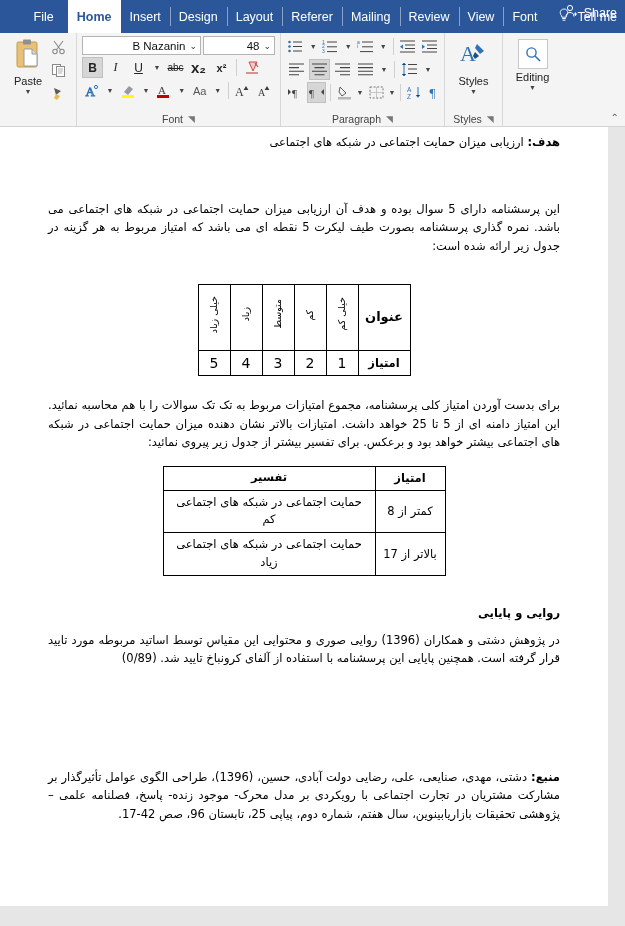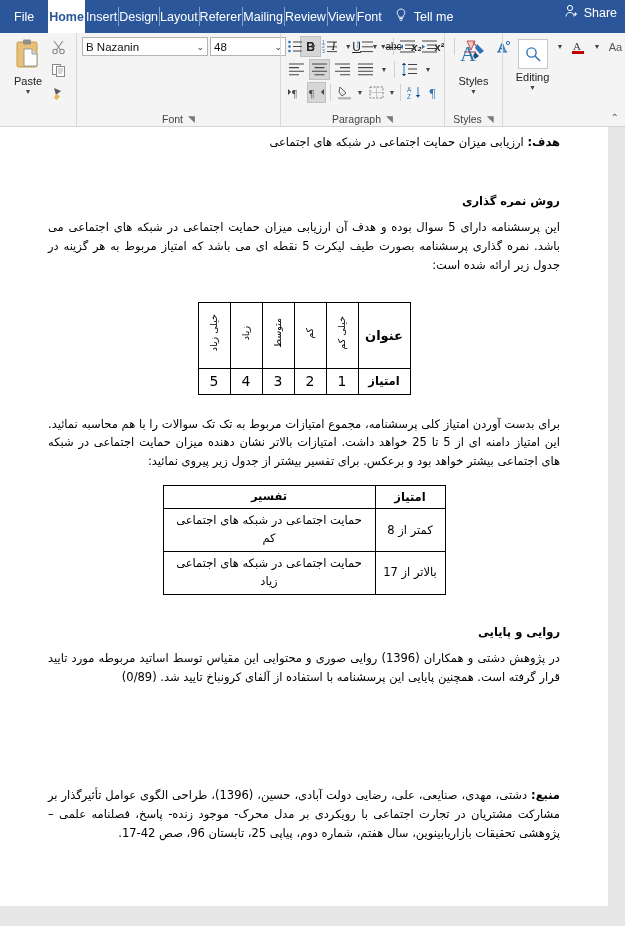--- a/index.html
+++ b/index.html
@@ -10,25 +10,26 @@
     font-family: "Liberation Sans", sans-serif;
     background: #e6e6e6;
   }
   
   .tabbar {
     height: 33px;
     background: #2b579a;
     display: flex;
     align-items: stretch;
     position: relative;
+    justify-content: flex-end;
   }
   .tab {
     color: #ffffff;
     font-size: 12.5px;
-    padding: 0 1px;
+    padding: 0 9px;
     display: flex;
     align-items: center;
     position: relative;
     white-space: nowrap;
     cursor: default;
   }
   .tab + .tab::before {
     content: "";
     position: absolute;
     left: 0; top: 7px; bottom: 7px;
@@ -82,21 +83,21 @@
   .paste-col {
     display: flex; flex-direction: column; align-items: center;
     width: 46px; padding-top: 2px;
   }
   .paste-label { font-size: 11px; color: #222; margin-top: 1px; }
   .caret { font-size: 7px; color: #444; line-height: 7px; margin-top: 1px; }
   .clip-small { display: flex; flex-direction: column; gap: 4px; padding-top: 4px; }
   .ic { display: block; }
   
   .g-font { width: 204px; }
-  .font-rows { display: flex; gap: 14px; width: 100%; }
+  .font-rows { display: flex; flex-direction: column; gap: 2px; width: 100%; text-align: right; }
   .row { display: flex; align-items: center; gap: 2px; }
   .combo {
     height: 19px; background: #fff; border: 1px solid #b4b4b4;
     display: flex; align-items: center; padding: 0 3px;
     font-size: 11.5px; color: #111;
   }
   .combo .cname { flex: 1; white-space: nowrap; overflow: hidden; }
   .combo .cv { color: #333; font-size: 9px; padding-left: 4px; }
   .combo.fontname { width: 126px; }
   .combo.fontsize { width: 76px; }
@@ -317,21 +318,21 @@
             <span class="cname">48</span>
             <span class="cv">⌄</span>
           </div>
         </div>
         <div class="row">
           <div class="btn sel" style="font-weight:bold;">B</div>
           <div class="btn" style="font-style:italic;font-family:'Liberation Serif',serif;">I</div>
           <div class="btn" style="text-decoration:underline;">U</div>
           <div class="btn mini">▼</div>
           <div class="btn" style="text-decoration:line-through;font-size:10px;">abc</div>
-          <div class="btn" style="font-size:11px;font-weight:bold;font-style:italic;">x₂</div>
+          <div class="btn" style="font-size:15px;font-weight:bold;">x₂</div>
           <div class="btn" style="font-size:11px;font-weight:bold;">x²</div>
           <div class="sep"></div>
           <div class="btn">
             <svg width="16" height="15" viewBox="0 0 16 15">
                 <path d="M2 13h12" stroke="#c0504d" stroke-width="1.2"></path>
                 <path d="M5 2h8l-4 9z" fill="#f2c9c8" stroke="#c0504d"></path>
                 <path d="M11 3l3 4" stroke="#c0504d" stroke-width="1.2"></path>
               </svg>
           </div>
         </div>
@@ -546,21 +547,20 @@
 <div class="canvas">
   <div class="page">
     <div class="doc">
 
       <p class="p" style="text-align:right;">
         <span class="bold">هدف:</span><span> ارزیابی میزان حمایت اجتماعی در شبکه های اجتماعی</span>
       </p>
 
       <div class="spacer-40"></div>
 
-      <p class="hd">روش نمره گذاری</p>
 
       <div class="spacer-8"></div>
 
       <p class="p">این پرسشنامه دارای 5 سوال بوده و هدف آن ارزیابی میزان حمایت اجتماعی در شبکه های اجتماعی می باشد. نمره گذاری پرسشنامه بصورت طیف لیکرت 5 نقطه ای می باشد که امتیاز مربوط به هر گزینه در جدول زیر ارائه شده است:</p>
 
       <div class="spacer-28"></div>
 
       <div class="tblwrap">
         <table class="tbl t1">
           <tbody>

